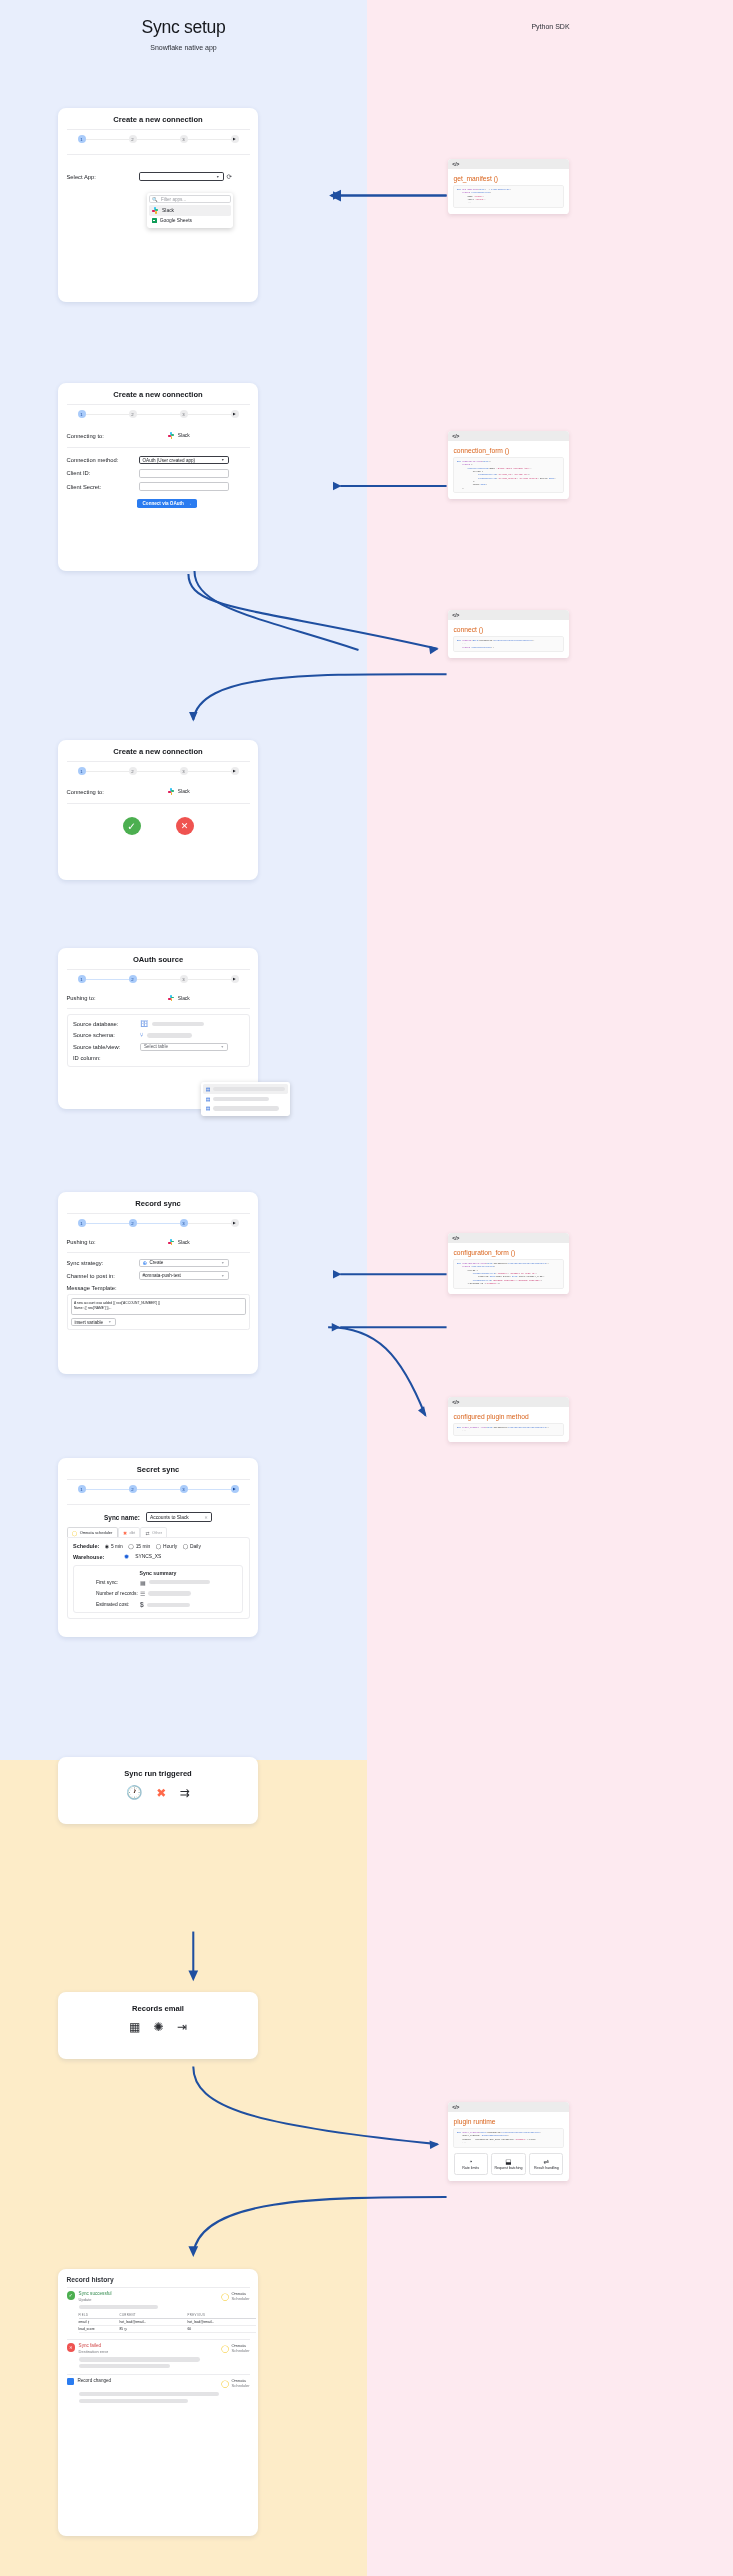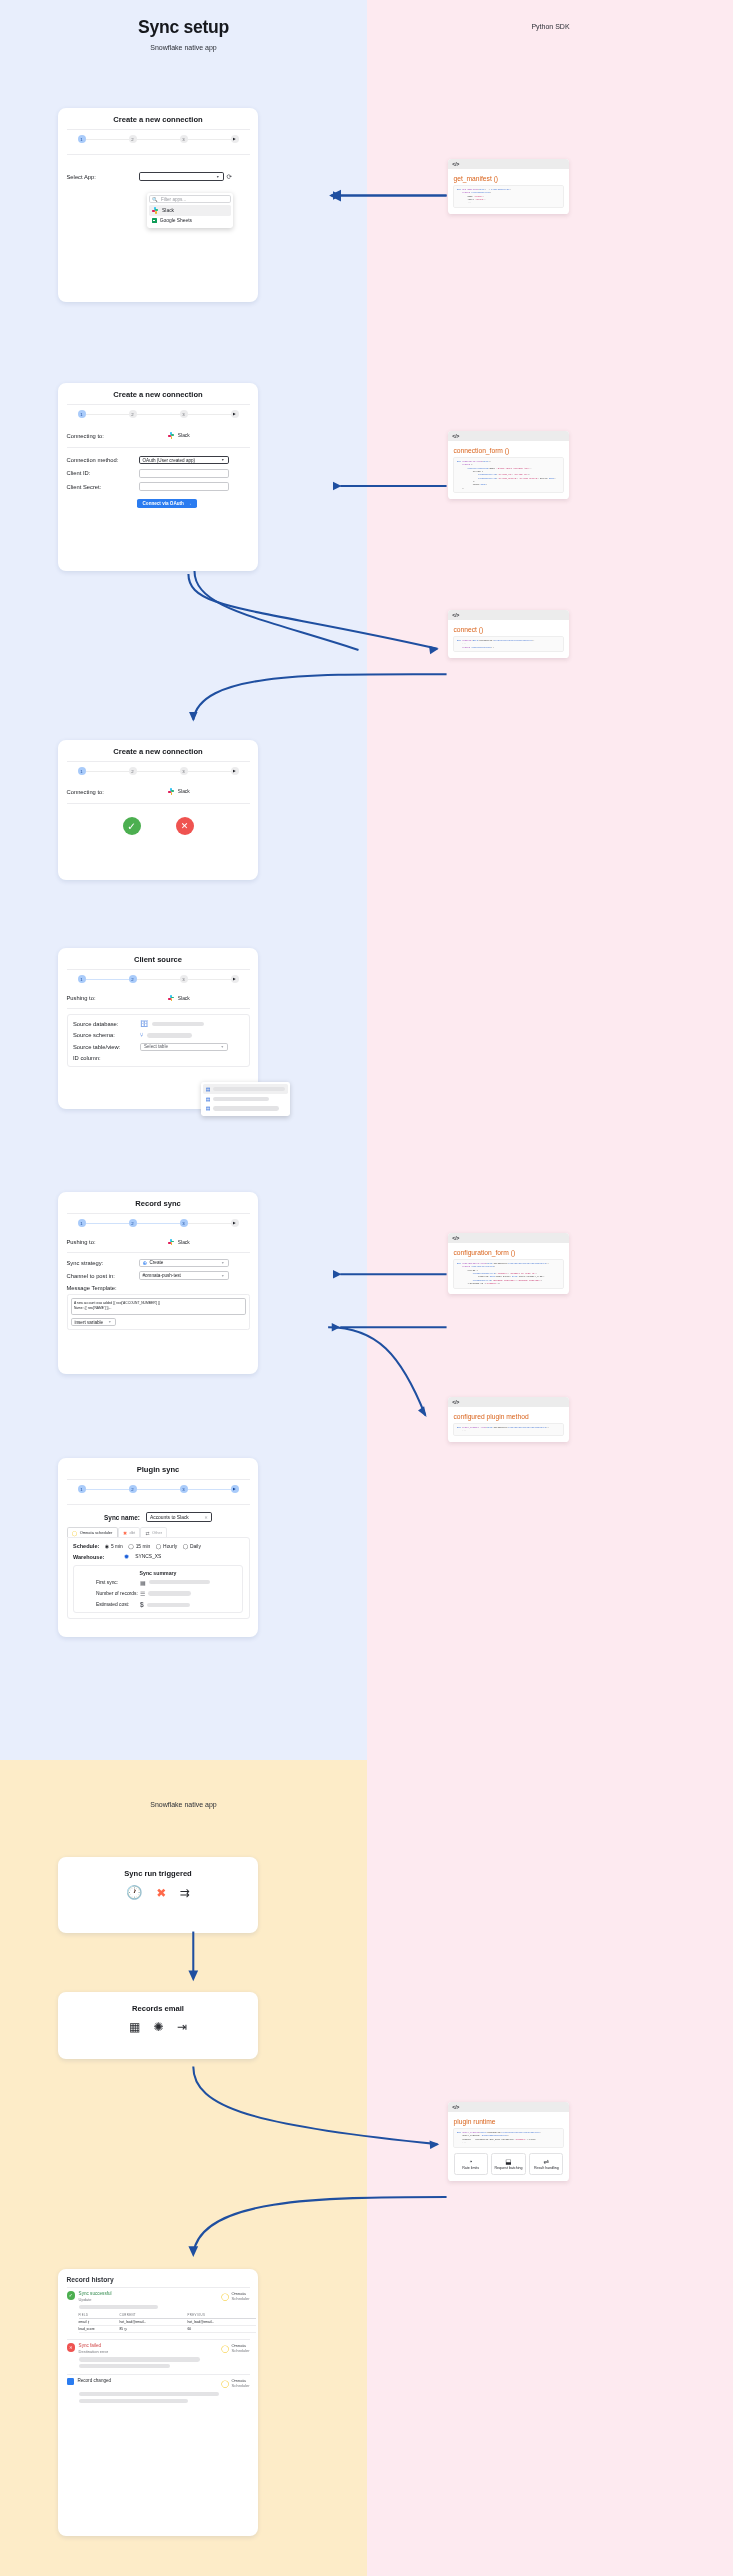--- a/index.html
+++ b/index.html
@@ -11,21 +11,21 @@
   .bg { position:absolute; left:0; right:0; }
   .bg-left  { left:0; width:367px; }
   .bg-right { left:367px; width:367px; }
   .blue-l  { top:0;    height:1760px; background:#e8eefc; }
   .pink-r  { top:0;    height:1760px; background:#fdeaf0; }
   .amber-l { top:1760px; height:816px; background:#fdecc8; }
   .amber-r { top:1760px; height:816px; background:#fdecc8; }
   .pink-r2 { top:1760px; height:816px; background:#fdeaf0; }
 
   .col-head { position:absolute; width:367px; text-align:center; }
-  .col-title { font-size:17.6px; font-weight:bold; color:#16181d; letter-spacing:-0.3px; }
+  .col-title { font-size:17.6px; font-weight:normal; color:#16181d; letter-spacing:-0.3px; }
   .col-sub { font-size:7px; color:#2c2f36; margin-top:5.5px; }
 
   
   .card {
     position:absolute; background:#fff; border-radius:8px;
     box-shadow:0 1.2px 4.3px rgba(40,60,120,.11);
     padding:7.3px 8.5px;
   }
   .card-title { text-align:center; font-size:7.6px; font-weight:bold; color:#16181d; }
   .hr { height:0.6px; background:#ececef; margin:4.9px 0 0 0; }
@@ -262,21 +262,21 @@
     </div>
   </div>
   <div class="hr" style="margin-top:7.3px;"></div>
   <div style="display:flex;justify-content:center;gap:35px;margin-top:13.4px;">
     <div style="width:18px;height:18px;border-radius:50%;background:#4caf50;color:#fff;display:flex;align-items:center;justify-content:center;font-size:10.3px;">✓</div>
     <div style="width:18px;height:18px;border-radius:50%;background:#ef5350;color:#fff;display:flex;align-items:center;justify-content:center;font-size:9px;">✕</div>
   </div>
 </div>
 
 <div class="card" style="left:58px; top:948px; width:200px; height:161px;">
-  <div class="card-title">Client source</div>
+  <div class="card-title">OAuth source</div>
   <div class="hr"></div>
   <div class="stepper">
     <div class="dot on">1</div>
     <div class="bar on"></div>
     <div class="dot on">2</div>
     <div class="bar"></div>
     <div class="dot">3</div>
     <div class="bar"></div>
     <div class="dot play">▶</div>
   </div>
@@ -396,21 +396,21 @@
     <div style="border:0.6px solid #c9cace;border-radius:1.8px;padding:1.8px 2.4px;font-size:3.3px;line-height:1.7;color:#24262b;white-space:pre-wrap;">A new account was added {{ row['ACCOUNT_NUMBER'] }}
 Name: {{ row['NAME'] }}...</div>
     <div class="ctl" style="width:45px;margin-top:3.6px;height:8px;">
       <span>insert variable</span>
       <span class="caret grey">▼</span>
     </div>
   </div>
 </div>
 
 <div class="card" style="left:58px; top:1458px; width:200px; height:179px;">
-  <div class="card-title">Plugin sync</div>
+  <div class="card-title">Secret sync</div>
   <div class="hr"></div>
   <div class="stepper">
     <div class="dot on">1</div>
     <div class="bar on"></div>
     <div class="dot on">2</div>
     <div class="bar on"></div>
     <div class="dot on">3</div>
     <div class="bar on"></div>
     <div class="dot play on">▶</div>
   </div>
@@ -485,21 +485,21 @@
         <div class="lbl" style="flex:0 0 61px;padding-left:17px;font-size:4.9px;">Estimated cost:</div>
         <div class="val">
             <span style="font-size:6.7px;color:#5b5d64;font-weight:bold;">$</span>
             <span class="skel" style="width:43px;"></span>
           </div>
       </div>
     </div>
   </div>
 </div>
 
-<div class="card" style="left:58px; top:1857px; width:200px; height:76px;">
+<div class="card" style="left:58px; top:1757px; width:200px; height:67px;">
   <div class="card-title" style="margin-top:4.9px;">Sync run triggered</div>
   <div class="icons-row">
     <span style="font-size:13.4px;color:#2a2c31;">🕐</span>
     <span style="font-size:12px;color:#ff694a;">✖</span>
     <span style="font-size:12px;color:#2a2c31;">⇉</span>
   </div>
 </div>
 
 <div class="card" style="left:58px; top:1992px; width:200px; height:67px;">
   <div class="card-title" style="margin-top:4.9px;">Records email</div>

